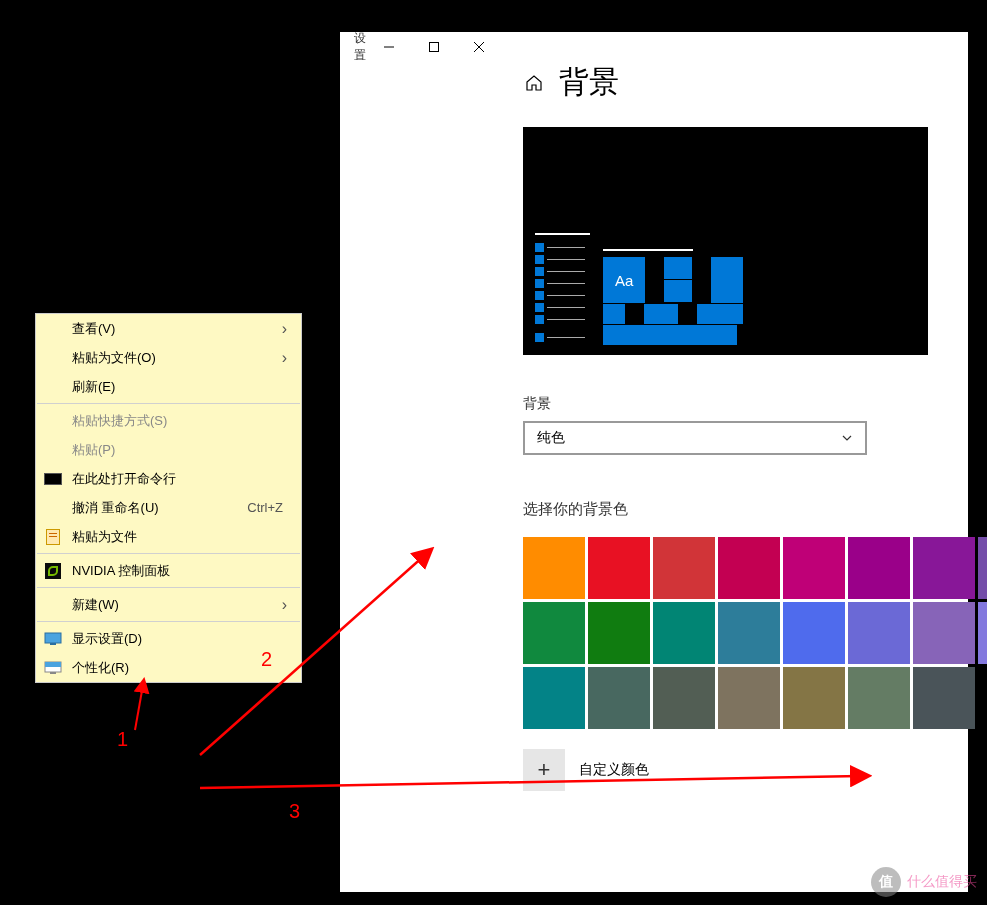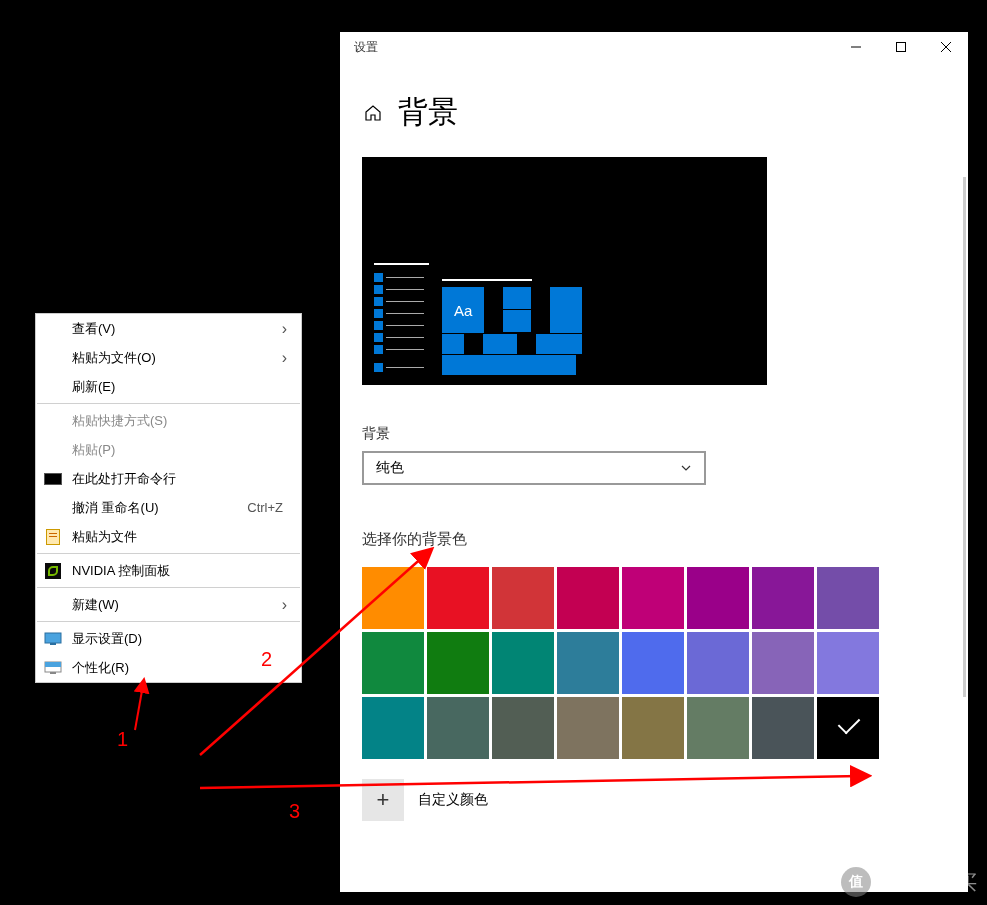--- a/index.html
+++ b/index.html
@@ -1,17 +1,17 @@
 <!DOCTYPE html>
 <html><head>
 <meta charset="utf-8">
 <style>
 *{margin:0;padding:0;box-sizing:border-box;font-family:"Microsoft YaHei","Segoe UI",sans-serif}
 body{width:987px;height:905px;background:#000;position:relative;overflow:hidden}
-.settings-window{position:absolute;left:340px;top:32px;width:628px;height:860px;background:#fff;display:flex;flex-direction:column}
+.settings-window{position:absolute;left:340px;top:32px;width:628px;height:860px;background:#fff;display:flex;flex-direction:row}
 .titlebar{height:30px;display:flex;align-items:center;padding-left:14px;font-size:12px;color:#333}
 .titlebar-buttons{margin-left:auto;display:flex}
 .tbtn{width:45px;height:30px;display:flex;align-items:center;justify-content:center;color:#333}
 .tbtn svg{width:10px;height:10px}
 .window-body{flex:1;display:flex;position:relative}
 .content{flex:1;padding:0 22px;overflow:hidden}
 .page-header{display:flex;align-items:center;margin:30px 0 24px 0}
 .home-btn{width:22px;height:22px;margin-right:14px;display:flex;align-items:center;justify-content:center}
 .page-title{font-size:30px;font-weight:400;color:#000}
 .preview-box{width:405px;height:228px;background:#000;position:relative;margin-bottom:40px}
@@ -27,31 +27,31 @@
 .section-label{font-size:14px;color:#333;margin-bottom:8px}
 .dropdown{width:344px;height:34px;border:2px solid #999;display:flex;align-items:center;padding:0 12px;font-size:14px;color:#000;justify-content:space-between;margin-bottom:45px}
 .dropdown svg{width:12px;height:12px}
 .color-grid{display:flex;flex-wrap:wrap;gap:3px;width:560px;margin-bottom:20px}
 .swatch{width:62px;height:62px;position:relative}
 .swatch.sel::after{content:"";position:absolute;left:22px;top:20px;width:18px;height:10px;border-left:2px solid #fff;border-bottom:2px solid #fff;transform:rotate(-45deg)}
 .custom-row{display:flex;align-items:center;gap:14px}
 .plus-btn{width:42px;height:42px;background:#e6e6e6;display:flex;align-items:center;justify-content:center;font-size:22px;color:#333;font-weight:300}
 .custom-label{font-size:14px;color:#000}
 .scrollbar{position:absolute;right:2px;top:115px;width:3px;height:520px;background:#ccc}
-.context-menu{position:absolute;left:35px;top:313px;width:267px;background:#ffffff;border:1px solid #ccc;font-size:13px;color:#000;box-shadow:2px 2px 5px rgba(0,0,0,.3)}
+.context-menu{position:absolute;left:35px;top:313px;width:267px;background:#fef9c3;border:1px solid #ccc;font-size:13px;color:#000;box-shadow:2px 2px 5px rgba(0,0,0,.3)}
 .cm-item{height:29px;display:flex;align-items:center;padding-left:36px;padding-right:12px;position:relative}
 .cm-item.disabled{color:#888}
 .cm-sep{height:1px;background:#d0d0d0;margin:2px 1px}
 .cm-arrow{position:absolute;right:14px;font-size:16px;color:#555;font-weight:300}
 .cm-shortcut{position:absolute;right:18px;color:#555}
 .cm-icon{position:absolute;left:8px;width:18px;height:18px;display:flex;align-items:center;justify-content:center}
 .annotation{position:absolute;color:#ff0000;font-size:20px;pointer-events:none}
 .watermark{position:absolute;right:10px;bottom:8px;display:flex;align-items:center;gap:6px;opacity:.55}
 .wm-circle{width:30px;height:30px;border-radius:50%;background:#888;color:#fff;display:flex;align-items:center;justify-content:center;font-size:14px;font-weight:bold}
-.wm-text{color:#ffffff;font-size:20px}
+.wm-text{color:#ec4899;font-size:14px}
 svg.arrow-ann{position:absolute;pointer-events:none;overflow:visible}
 </style>
 </head>
 <body>
 
 <div class="settings-window">
   <div class="titlebar">
     <span>设置</span>
     <div class="titlebar-buttons">
       <div class="tbtn">

